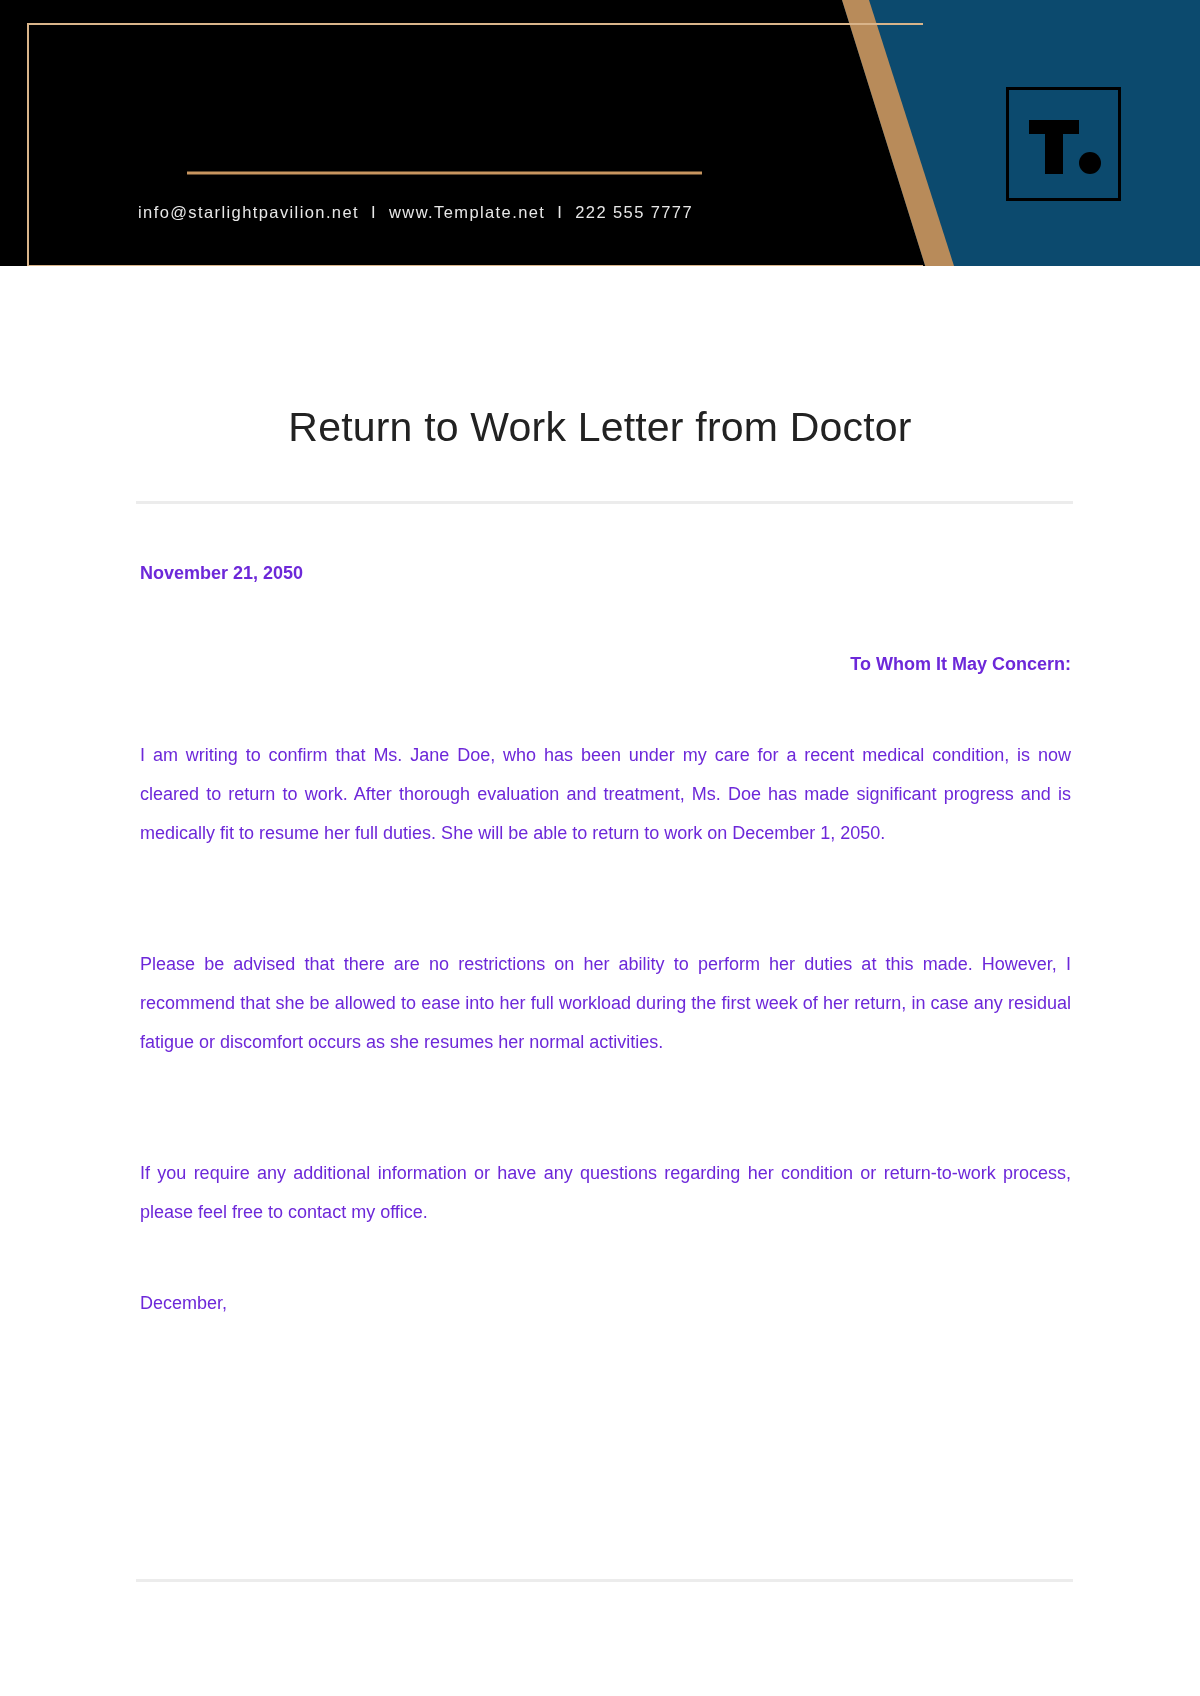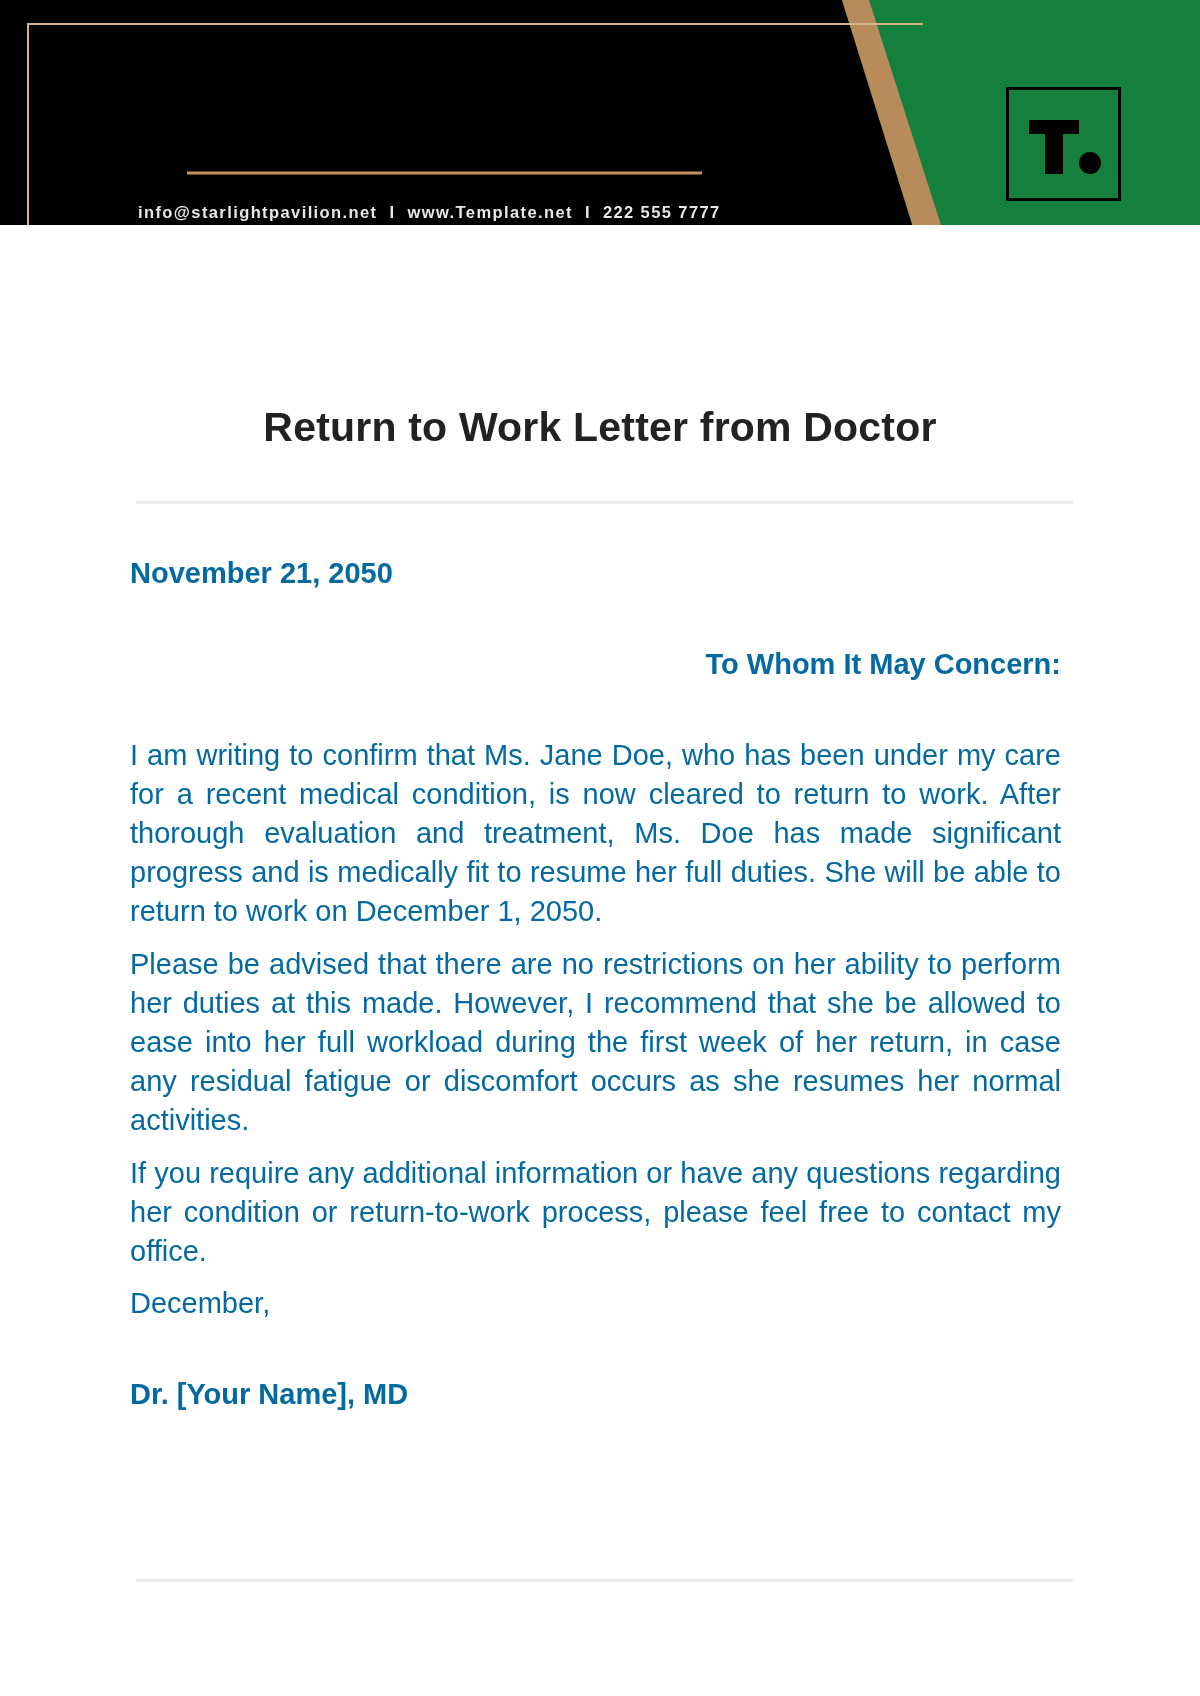--- a/index.html
+++ b/index.html
@@ -1,40 +1,40 @@
 <!DOCTYPE html>
 <html><head>
 <meta charset="utf-8">
 <style>
   html, body { margin: 0; padding: 0; }
   body {
     width: 1200px; height: 1696px; position: relative; overflow: hidden;
     background: #ffffff; font-family: "Liberation Sans", "DejaVu Sans", sans-serif; color: #111;
   }
-  .header { position: absolute; left: 0; top: 0; width: 1200px; height: 225px; background: #15803d; overflow: hidden; font-weight: bold; }
+  .header { position: absolute; left: 0; top: 0; width: 1200px; height: 266px; background: #0c4a6e; overflow: hidden; }
   .header svg { position: absolute; left: 0; top: 0; }
   .contact {
     position: absolute; left: 138px; top: 203px; color: #e8e8e8;
     font-size: 16.5px; letter-spacing: 1.4px; white-space: nowrap;
   }
   .contact .sep { margin: 0 12px; }
   .logo {
     position: absolute; left: 1006px; top: 87px; width: 109px; height: 108px;
     border: 3px solid #000; box-sizing: content-box;
   }
   .logo-t-bar { position: absolute; left: 20px; top: 30px; width: 50px; height: 14px; background: #000; }
   .logo-t-stem { position: absolute; left: 36px; top: 44px; width: 18px; height: 40px; background: #000; }
   .logo-dot { position: absolute; left: 70px; top: 62px; width: 22px; height: 22px; border-radius: 50%; background: #000; }
 
   .title {
     position: absolute; left: 0; width: 1200px; top: 404px; text-align: center;
-    font-size: 41px; font-weight: 700; color: #222; letter-spacing: 0.2px;
+    font-size: 41px; font-weight: 400; color: #222; letter-spacing: 0.2px;
   }
   .rule { position: absolute; left: 136px; width: 937px; height: 3px; background: #ececec; }
-  .text-block { position: absolute; left: 130px; width: 931px; font-size: 29px; line-height: 39px; color: #0369a1; }
+  .text-block { position: absolute; left: 140px; width: 931px; font-size: 18px; line-height: 39px; color: #6d28d9; }
   .bold { font-weight: 700; }
   .justify { text-align: justify; text-align-last: left; }
   .sig-line { display: block; }
 </style>
 </head>
 <body>
 
 <div class="header">
   <svg width="1200" height="291" viewBox="0 0 1200 291">
     <polygon points="0,0 842,0 933,291 0,291" fill="#000000"></polygon>
@@ -60,16 +60,15 @@
 <div class="text-block bold" style="top:554px;">November 21, 2050</div>
 <div class="text-block bold" style="top:645px;text-align:right;">To Whom It May Concern:</div>
 
 <div class="text-block justify" style="top:736px;">I am writing to confirm that Ms. Jane Doe, who has been under my care for a recent medical condition, is now cleared to return to work. After thorough evaluation and treatment, Ms. Doe has made significant progress and is medically fit to resume her full duties. She will be able to return to work on December 1, 2050.</div>
 <div class="text-block justify" style="top:945px;">Please be advised that there are no restrictions on her ability to perform her duties at this made. However, I recommend that she be allowed to ease into her full workload during the first week of her return, in case any residual fatigue or discomfort occurs as she resumes her normal activities.</div>
 <div class="text-block justify" style="top:1154px;">If you require any additional information or have any questions regarding her condition or return-to-work process, please feel free to contact my office.</div>
 
 <div class="text-block" style="top:1284px;">December,</div>
 
 <div class="text-block bold" style="top:1375px;">
-  <span class="sig-line">Dr. [Your Name], MD</span>
 </div>
 
 <div class="rule" style="top:1579px;"></div>
 
 </body></html>

